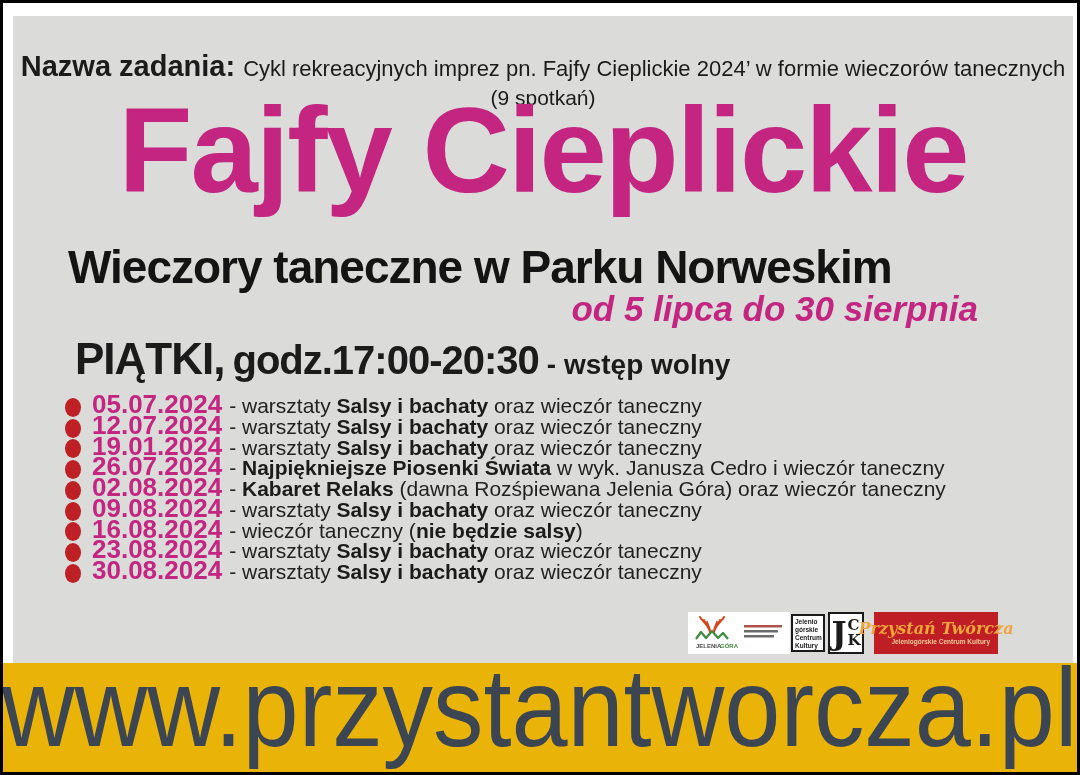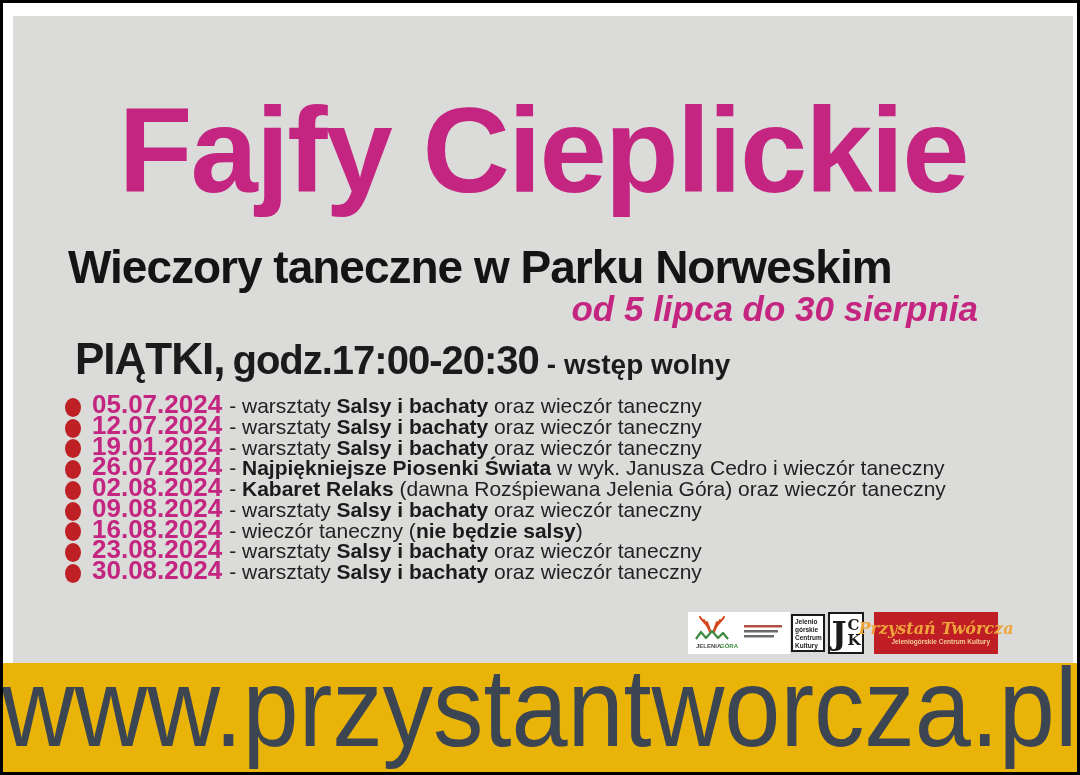--- a/index.html
+++ b/index.html
@@ -92,20 +92,26 @@
     font-size:112px;font-weight:400;color:#3c4653;
     transform:scaleX(0.9);transform-origin:center;white-space:nowrap;
   }
 </style>
 </head>
 <body>
 
 <div class="poster">
   <div class="gray-box">
 
+    <div class="task-header">
+      <div>
+        <span class="task-label">Nazwa zadania:</span><span class="task-text">Cykl rekreacyjnych imprez pn. Fajfy Cieplickie 2024’ w formie wieczorów tanecznych</span>
+      </div>
+      <div class="task-count">(9 spotkań)</div>
+    </div>
 
     <div class="main-title">Fajfy Cieplickie</div>
 
     <div class="subtitle">Wieczory taneczne w Parku Norweskim</div>
 
     <div class="date-range">od 5 lipca do 30 sierpnia</div>
 
     <div class="schedule">
       <span class="day">PIĄTKI,</span><span class="time">godz.17:00-20:30</span><span class="admission">- wstęp wolny</span>
     </div>

